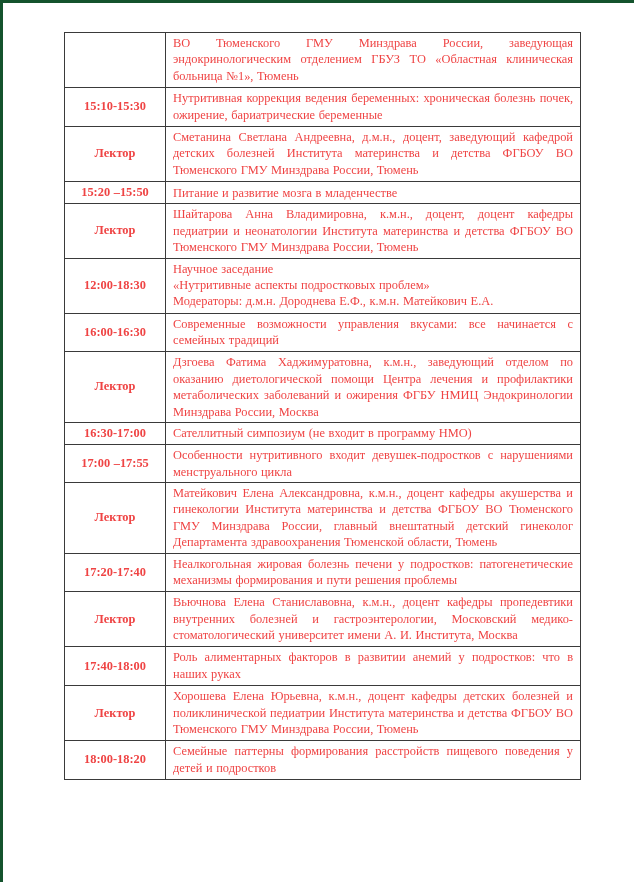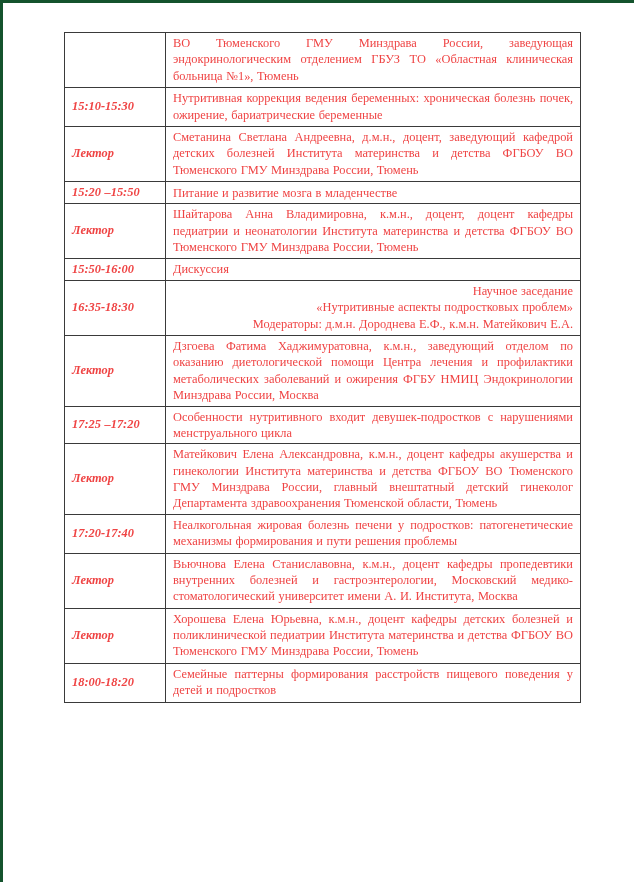--- a/index.html
+++ b/index.html
@@ -29,32 +29,31 @@
     border: 1px solid #3a3a3a;
     font-size: 12.4px;
     line-height: 1.32;
     padding: 2px 7px 3px 7px;
     vertical-align: middle;
     word-spacing: 0.5px;
   }
   td.time-cell {
     width: 86px;
     font-weight: bold;
-    text-align: left;
+    text-align: center;
     padding-left: 8px;
     white-space: nowrap;
-    font-style: italic;
   }
   td.session-cell {
     text-align: justify;
     white-space: pre-line;
     vertical-align: top;
   }
   td.session-cell.bold { font-weight: normal; }
-  td.session-cell.center { text-align: right; }
+  td.session-cell.center { text-align: left; }
   tr.pad td.session-cell { padding-bottom: 2px; }
 </style>
 </head>
 <body>
 
 <div class="page">
   <table class="schedule">
     <tbody>
         <tr>
           <td class="time-cell"></td>
@@ -70,50 +69,58 @@
         </tr>
         <tr class="pad">
           <td class="time-cell">15:20 –15:50</td>
           <td class="session-cell bold">Питание и развитие мозга в младенчестве</td>
         </tr>
         <tr class="pad">
           <td class="time-cell">Лектор</td>
           <td class="session-cell">Шайтарова Анна Владимировна, к.м.н., доцент, доцент кафедры педиатрии и неонатологии Института материнства и детства ФГБОУ ВО Тюменского ГМУ Минздрава России, Тюмень</td>
         </tr>
         <tr>
-          <td class="time-cell">15:50-16:00</td>
-          <td class="session-cell bold">Дискуссия</td>
-        </tr>
-        <tr>
-          <td class="time-cell">16:35-18:30</td>
+          <td class="time-cell">12:00-18:30</td>
           <td class="session-cell bold center">Научное заседание
 «Нутритивные аспекты подростковых проблем»
 Модераторы: д.м.н. Дороднева Е.Ф., к.м.н. Матейкович Е.А.</td>
+        </tr>
+        <tr>
+          <td class="time-cell">16:00-16:30</td>
+          <td class="session-cell bold">Современные возможности управления вкусами: все начинается с семейных традиций</td>
         </tr>
         <tr class="pad">
           <td class="time-cell">Лектор</td>
           <td class="session-cell">Дзгоева Фатима Хаджимуратовна, к.м.н., заведующий отделом по оказанию диетологической помощи Центра лечения и профилактики метаболических заболеваний и ожирения ФГБУ НМИЦ Эндокринологии Минздрава России, Москва</td>
         </tr>
         <tr class="pad">
-          <td class="time-cell">17:25 –17:20</td>
+          <td class="time-cell">16:30-17:00</td>
+          <td class="session-cell bold">Сателлитный симпозиум (не входит в программу НМО)</td>
+        </tr>
+        <tr class="pad">
+          <td class="time-cell">17:00 –17:55</td>
           <td class="session-cell bold">Особенности нутритивного входит девушек-подростков с нарушениями менструального цикла</td>
         </tr>
         <tr class="pad">
           <td class="time-cell">Лектор</td>
           <td class="session-cell">Матейкович Елена Александровна, к.м.н., доцент кафедры акушерства и гинекологии Института материнства и детства ФГБОУ ВО Тюменского ГМУ Минздрава России, главный внештатный детский гинеколог Департамента здравоохранения Тюменской области, Тюмень</td>
         </tr>
         <tr>
           <td class="time-cell">17:20-17:40</td>
           <td class="session-cell bold">Неалкогольная жировая болезнь печени у подростков: патогенетические механизмы формирования и пути решения проблемы</td>
         </tr>
         <tr>
           <td class="time-cell">Лектор</td>
           <td class="session-cell">Вьючнова Елена Станиславовна, к.м.н., доцент кафедры пропедевтики внутренних болезней и гастроэнтерологии, Московский медико-стоматологический университет имени А. И. Института, Москва</td>
         </tr>
         <tr>
+          <td class="time-cell">17:40-18:00</td>
+          <td class="session-cell bold">Роль алиментарных факторов в развитии анемий у подростков: что в наших руках</td>
+        </tr>
+        <tr>
           <td class="time-cell">Лектор</td>
           <td class="session-cell">Хорошева Елена Юрьевна, к.м.н., доцент кафедры детских болезней и поликлинической педиатрии Института материнства и детства ФГБОУ ВО Тюменского ГМУ Минздрава России, Тюмень</td>
         </tr>
         <tr>
           <td class="time-cell">18:00-18:20</td>
           <td class="session-cell bold">Семейные паттерны формирования расстройств пищевого поведения у детей и подростков</td>
         </tr>
       </tbody>
   </table>
 </div>

